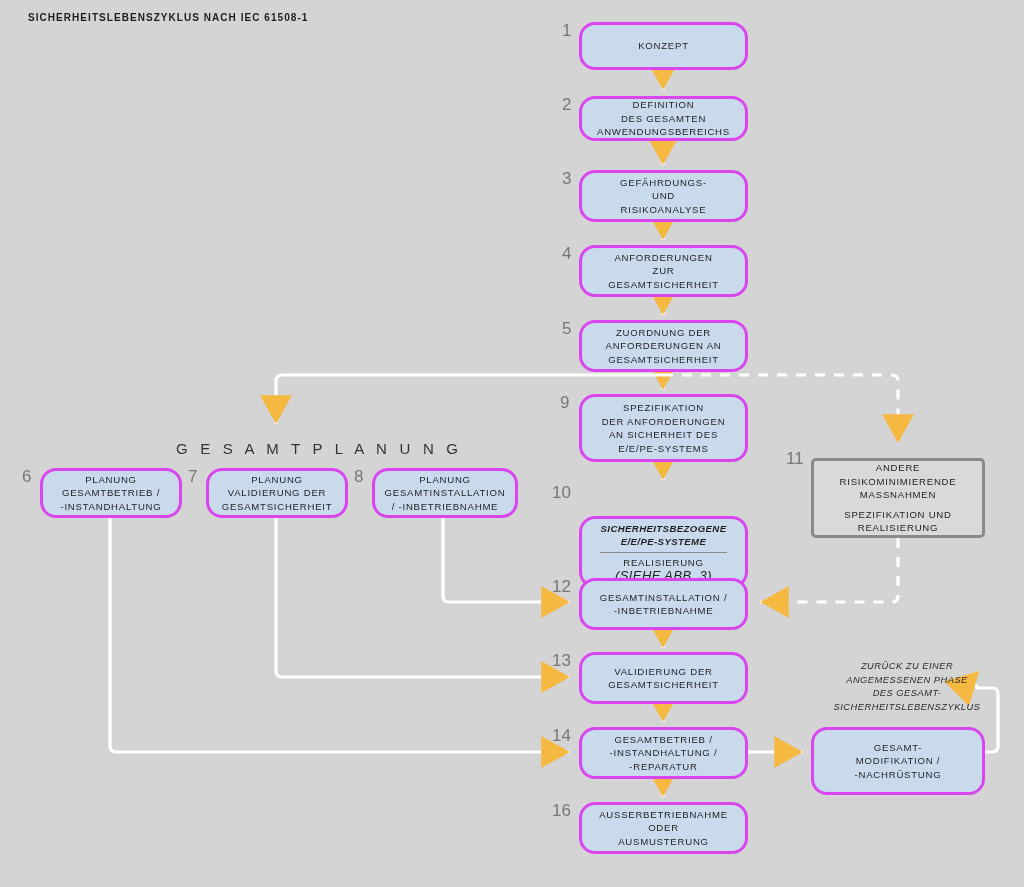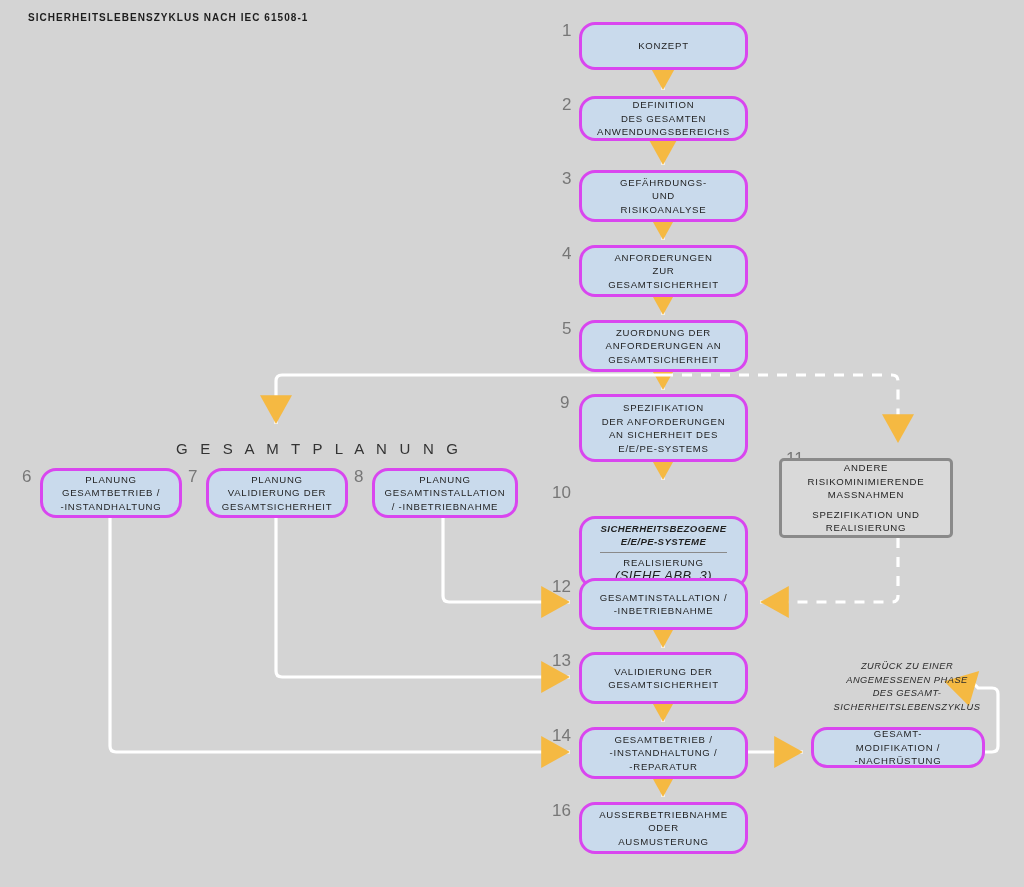--- a/index.html
+++ b/index.html
@@ -209,21 +209,21 @@
   <div class="num" style="left:552px;top:484px;">10</div>
   <div class="node" style="left:579px;top:484px;width:169px;height:72px;margin-top:32px;">
     <span class="ital">SICHERHEITSBEZOGENE</span>
     <span class="ital">E/E/PE-SYSTEME</span>
     <span class="divider"></span>
     <span>REALISIERUNG</span>
     <span class="small-ital">(SIEHE ABB. 3)</span>
   </div>
 
   <div class="num" style="left:786px;top:450px;">11</div>
-  <div class="node gray" style="left:779px;top:458px;width:174px;height:80px;">
+  <div class="node gray" style="left:811px;top:458px;width:174px;height:80px;">
     <span>ANDERE</span>
     <span>RISIKOMINIMIERENDE</span>
     <span>MASSNAHMEN</span>
     <span class="divider"></span>
     <span>SPEZIFIKATION UND</span>
     <span>REALISIERUNG</span>
   </div>
 
   <div class="num" style="left:552px;top:578px;">12</div>
   <div class="node" style="left:579px;top:578px;width:169px;height:52px;">
@@ -238,21 +238,21 @@
   </div>
 
   <div class="num" style="left:552px;top:727px;">14</div>
   <div class="node" style="left:579px;top:727px;width:169px;height:52px;">
     <span>GESAMTBETRIEB /</span>
     <span>-INSTANDHALTUNG /</span>
     <span>-REPARATUR</span>
   </div>
 
   <div class="num" style="left:811px;top:727px;margin-left:29px;">15</div>
-  <div class="node" style="left:811px;top:727px;width:174px;height:41px;">
+  <div class="node" style="left:811px;top:727px;width:174px;height:68px;">
     <span>GESAMT-</span>
     <span>MODIFIKATION /</span>
     <span>-NACHRÜSTUNG</span>
   </div>
 
   <div class="num" style="left:552px;top:802px;">16</div>
   <div class="node" style="left:579px;top:802px;width:169px;height:52px;">
     <span>AUSSERBETRIEBNAHME</span>
     <span>ODER</span>
     <span>AUSMUSTERUNG</span>

